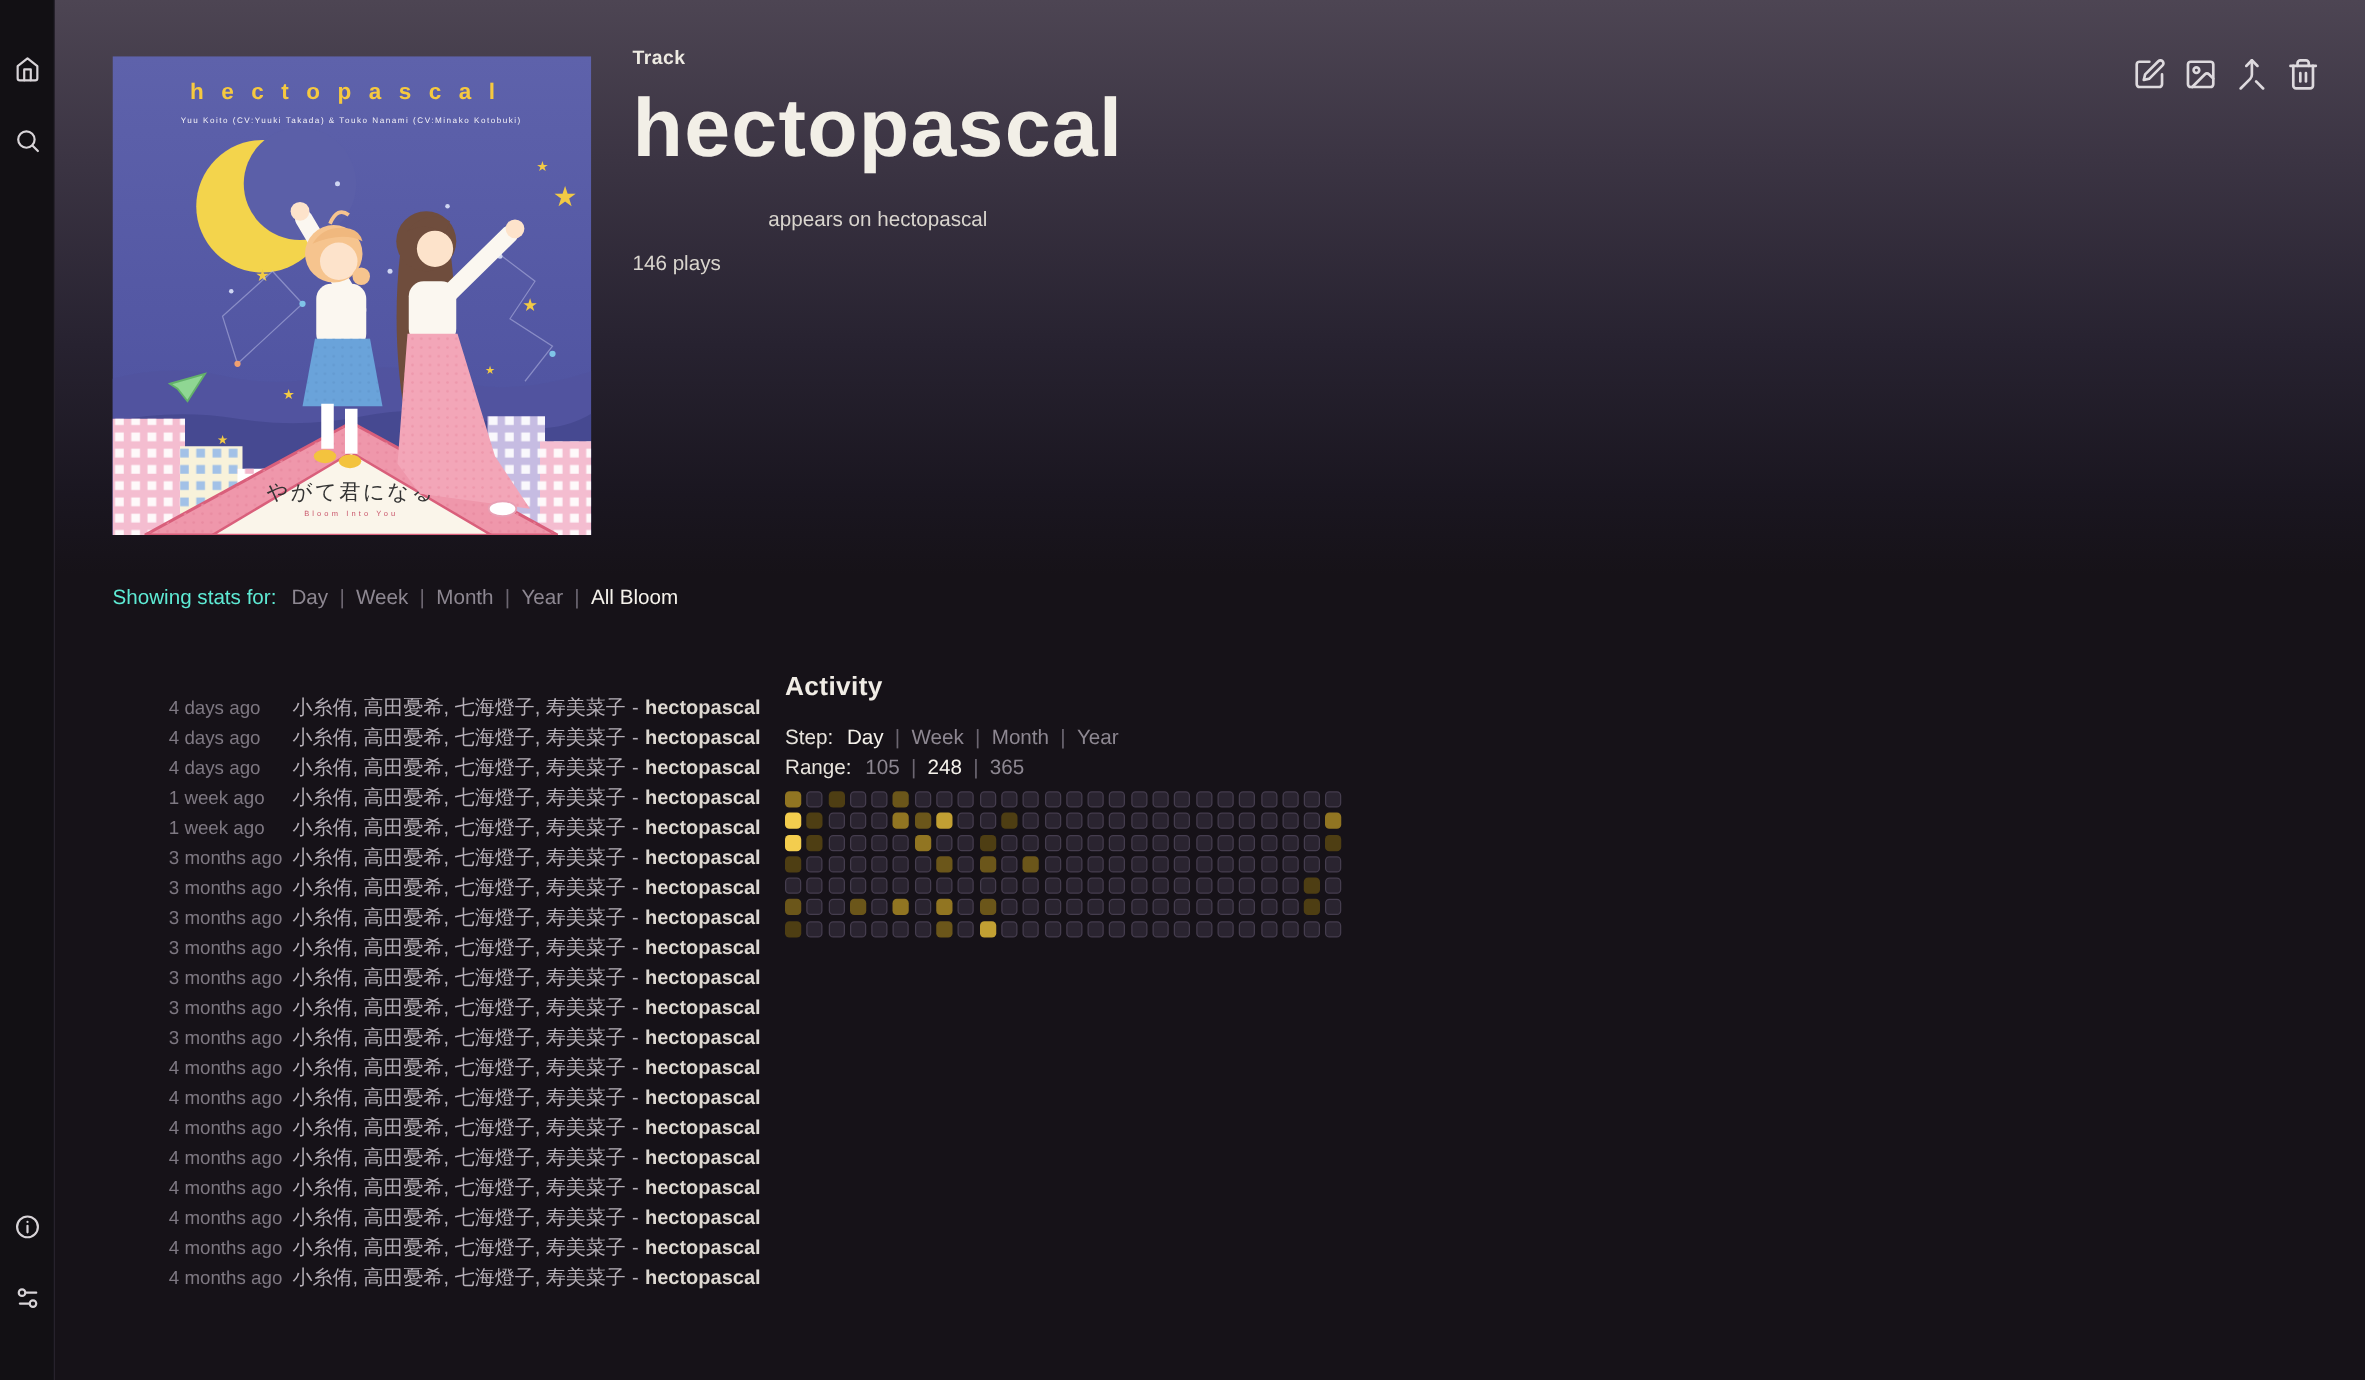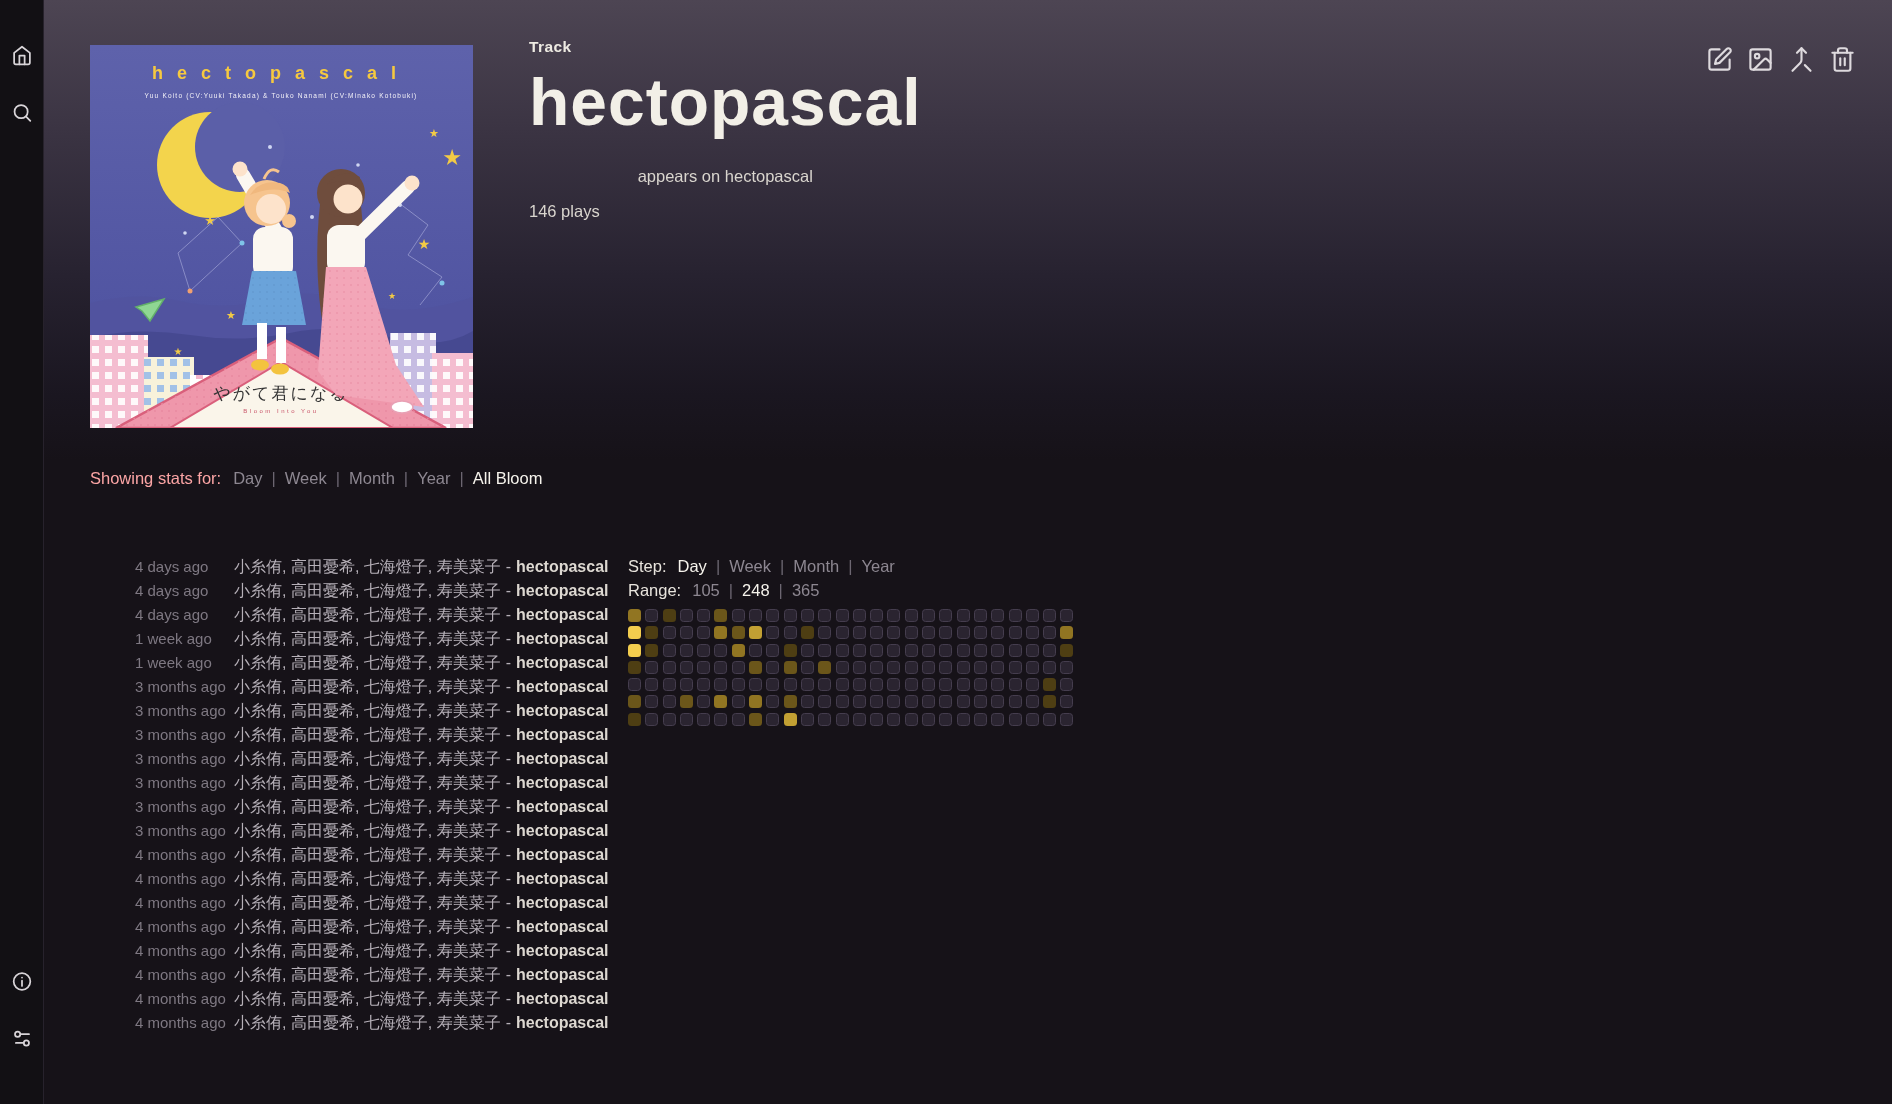--- a/index.html
+++ b/index.html
@@ -12,36 +12,36 @@
   .side-icon svg { width:100%; height:100%; stroke:currentColor; fill:none;
     stroke-width:2; stroke-linecap:round; stroke-linejoin:round; }
   #icon-home { top:45px; } #icon-search { top:102px; } #icon-info { top:971px; } #icon-settings { top:1028px; }
 
   .main { position:absolute; left:44px; top:0; right:0; bottom:0; }
   .header-bg { position:absolute; left:0; top:0; width:100%; height:460px;
     background:linear-gradient(180deg,#4d4553 0%, #3b3443 28%, #272230 60%, #1a1620 86%, #161218 100%); }
 
   .art { position:absolute; left:46px; top:45px; width:383px; height:383px; display:block; cursor:pointer; }
 
-  .title-block { position:absolute; left:485px; top:38px; }
+  .title-block { position:absolute; left:462px; top:38px; }
   .type-label { font-size:15.5px; font-weight:bold; letter-spacing:0.4px; color:#edeae2; }
   .page-title { margin:12px 0 0; font-size:66px; line-height:1.05; font-weight:bold;
     color:#f2efe7; letter-spacing:1px; }
   .appears { margin-top:30px; font-size:16.5px; color:#d9d5cе; color:#d9d5ce;text-align:center; }
   .appears .album-link { cursor:pointer; }
   .plays { margin-top:16px; font-size:16.5px; color:#d9d5ce; }
 
   .actions { position:absolute; top:46px; right:36px; display:flex; gap:14px; }
   .action-btn { width:27px; height:27px; color:#dedade; cursor:pointer; }
   .action-btn svg { width:100%; height:100%; stroke:currentColor; fill:none;
     stroke-width:1.9; stroke-linecap:round; stroke-linejoin:round; }
 
   .stats-row { position:absolute; left:46px; top:469px; display:flex; align-items:baseline;
     gap:9px; font-size:16.5px; }
-  .stats-row .flabel { color:#fca5a5; margin-right:3px; }
+  .stats-row .flabel { color:#5eead4; margin-right:3px; }
   .opt { color:#8d8791; cursor:pointer; }
   .opt.active { color:#f6f3ec; }
   .sep { color:#6c6671; }
 
   .col-heading { margin:0; font-size:21px; font-weight:bold; color:#f0ece5; letter-spacing:0.3px; }
 
   .lastplayed { position:absolute; left:46px; top:538px; width:530px; }
   .lp-rows { margin-top:17px;margin-left:45px; }
   .lp-row { display:flex; align-items:baseline; height:24px; line-height:24px; white-space:nowrap; }
   .lp-time { width:99px; flex-shrink:0; font-size:15px; color:#7e7882; }
@@ -370,20 +370,21 @@
         <div class="lp-row">
           <span class="lp-time">4 months ago</span>
           <span class="lp-artists">小糸侑, 高田憂希, 七海燈子, 寿美菜子</span>
           <span class="lp-dash">-</span>
           <span class="lp-track">hectopascal</span>
         </div>
       </div>
   </section>
 
   <section class="activity">
+    <h2 class="col-heading">Activity</h2>
     <div class="ctrl-row first">
       <span class="clabel">Step:</span>
       <span id="step-options" style="display:flex;gap:9px;align-items:baseline;">
           <span class="opt active">Day</span>
           <span class="sep">|</span>
           <span class="opt">Week</span>
           <span class="sep">|</span>
           <span class="opt">Month</span>
           <span class="sep">|</span>
           <span class="opt">Year</span>

